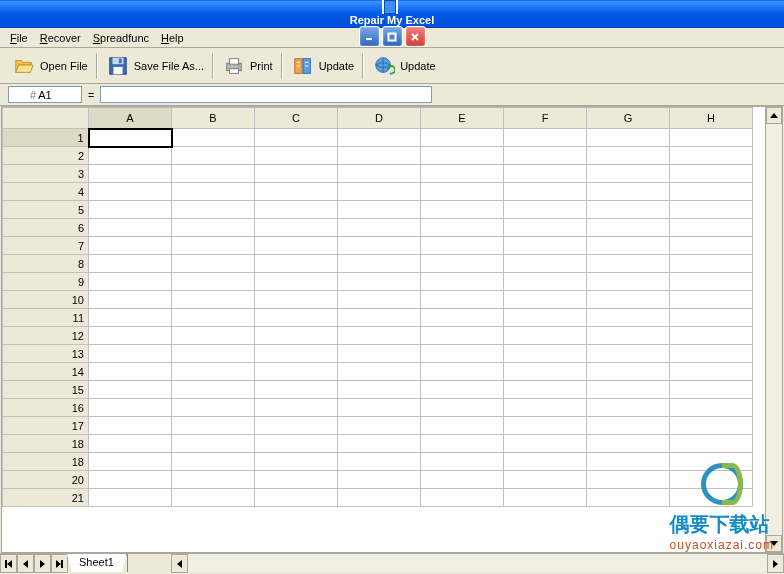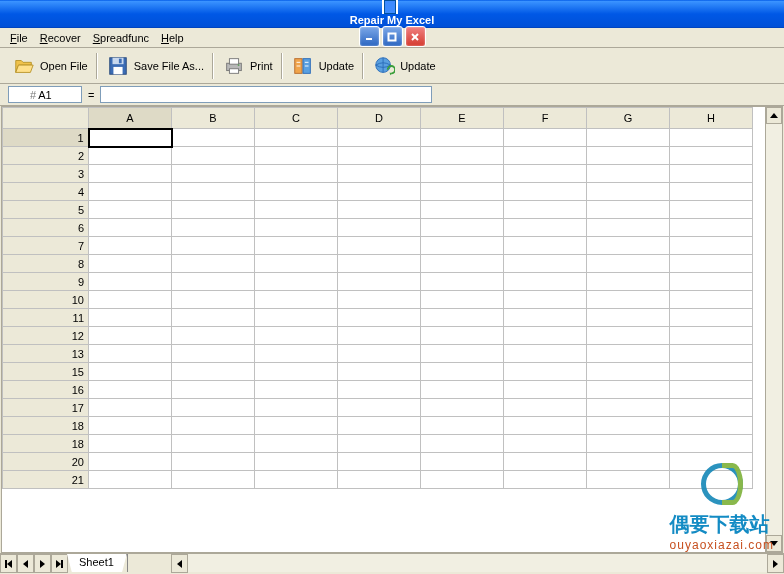--- a/index.html
+++ b/index.html
@@ -336,20 +336,31 @@
           <td class="cell"></td>
           <td class="cell"></td>
           <td class="cell"></td>
           <td class="cell"></td>
           <td class="cell"></td>
           <td class="cell"></td>
           <td class="cell"></td>
           <td class="cell"></td>
         </tr>
         <tr>
+          <th class="row-header">14</th>
+          <td class="cell"></td>
+          <td class="cell"></td>
+          <td class="cell"></td>
+          <td class="cell"></td>
+          <td class="cell"></td>
+          <td class="cell"></td>
+          <td class="cell"></td>
+          <td class="cell"></td>
+        </tr>
+        <tr>
           <th class="row-header">15</th>
           <td class="cell"></td>
           <td class="cell"></td>
           <td class="cell"></td>
           <td class="cell"></td>
           <td class="cell"></td>
           <td class="cell"></td>
           <td class="cell"></td>
           <td class="cell"></td>
         </tr>

